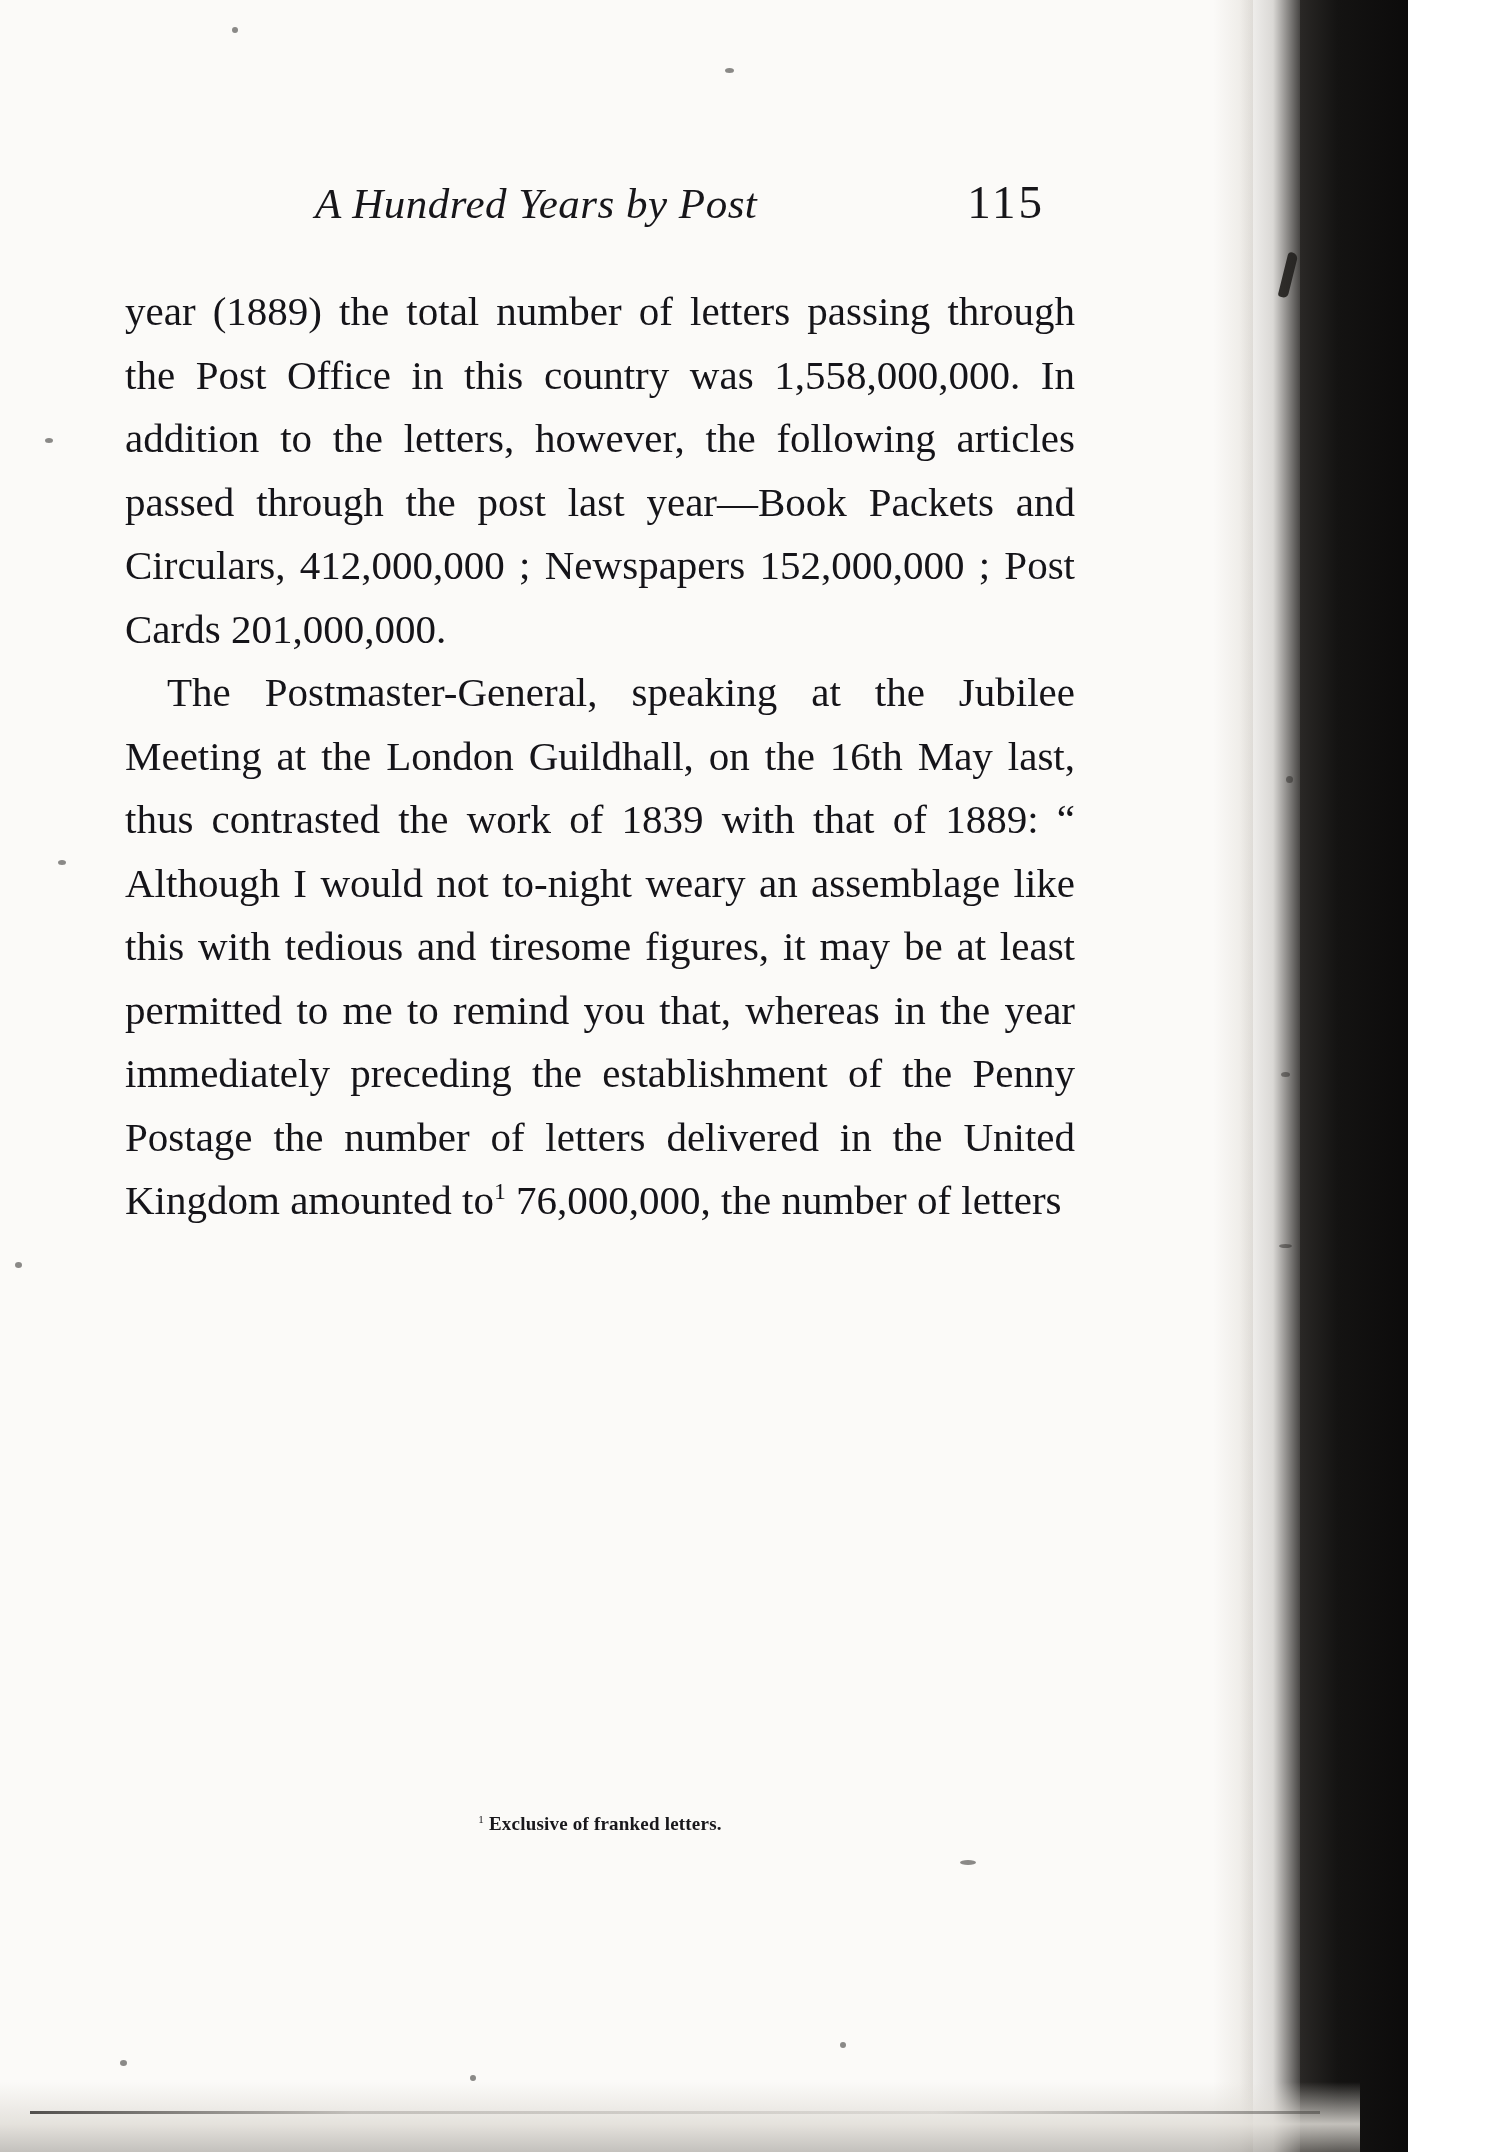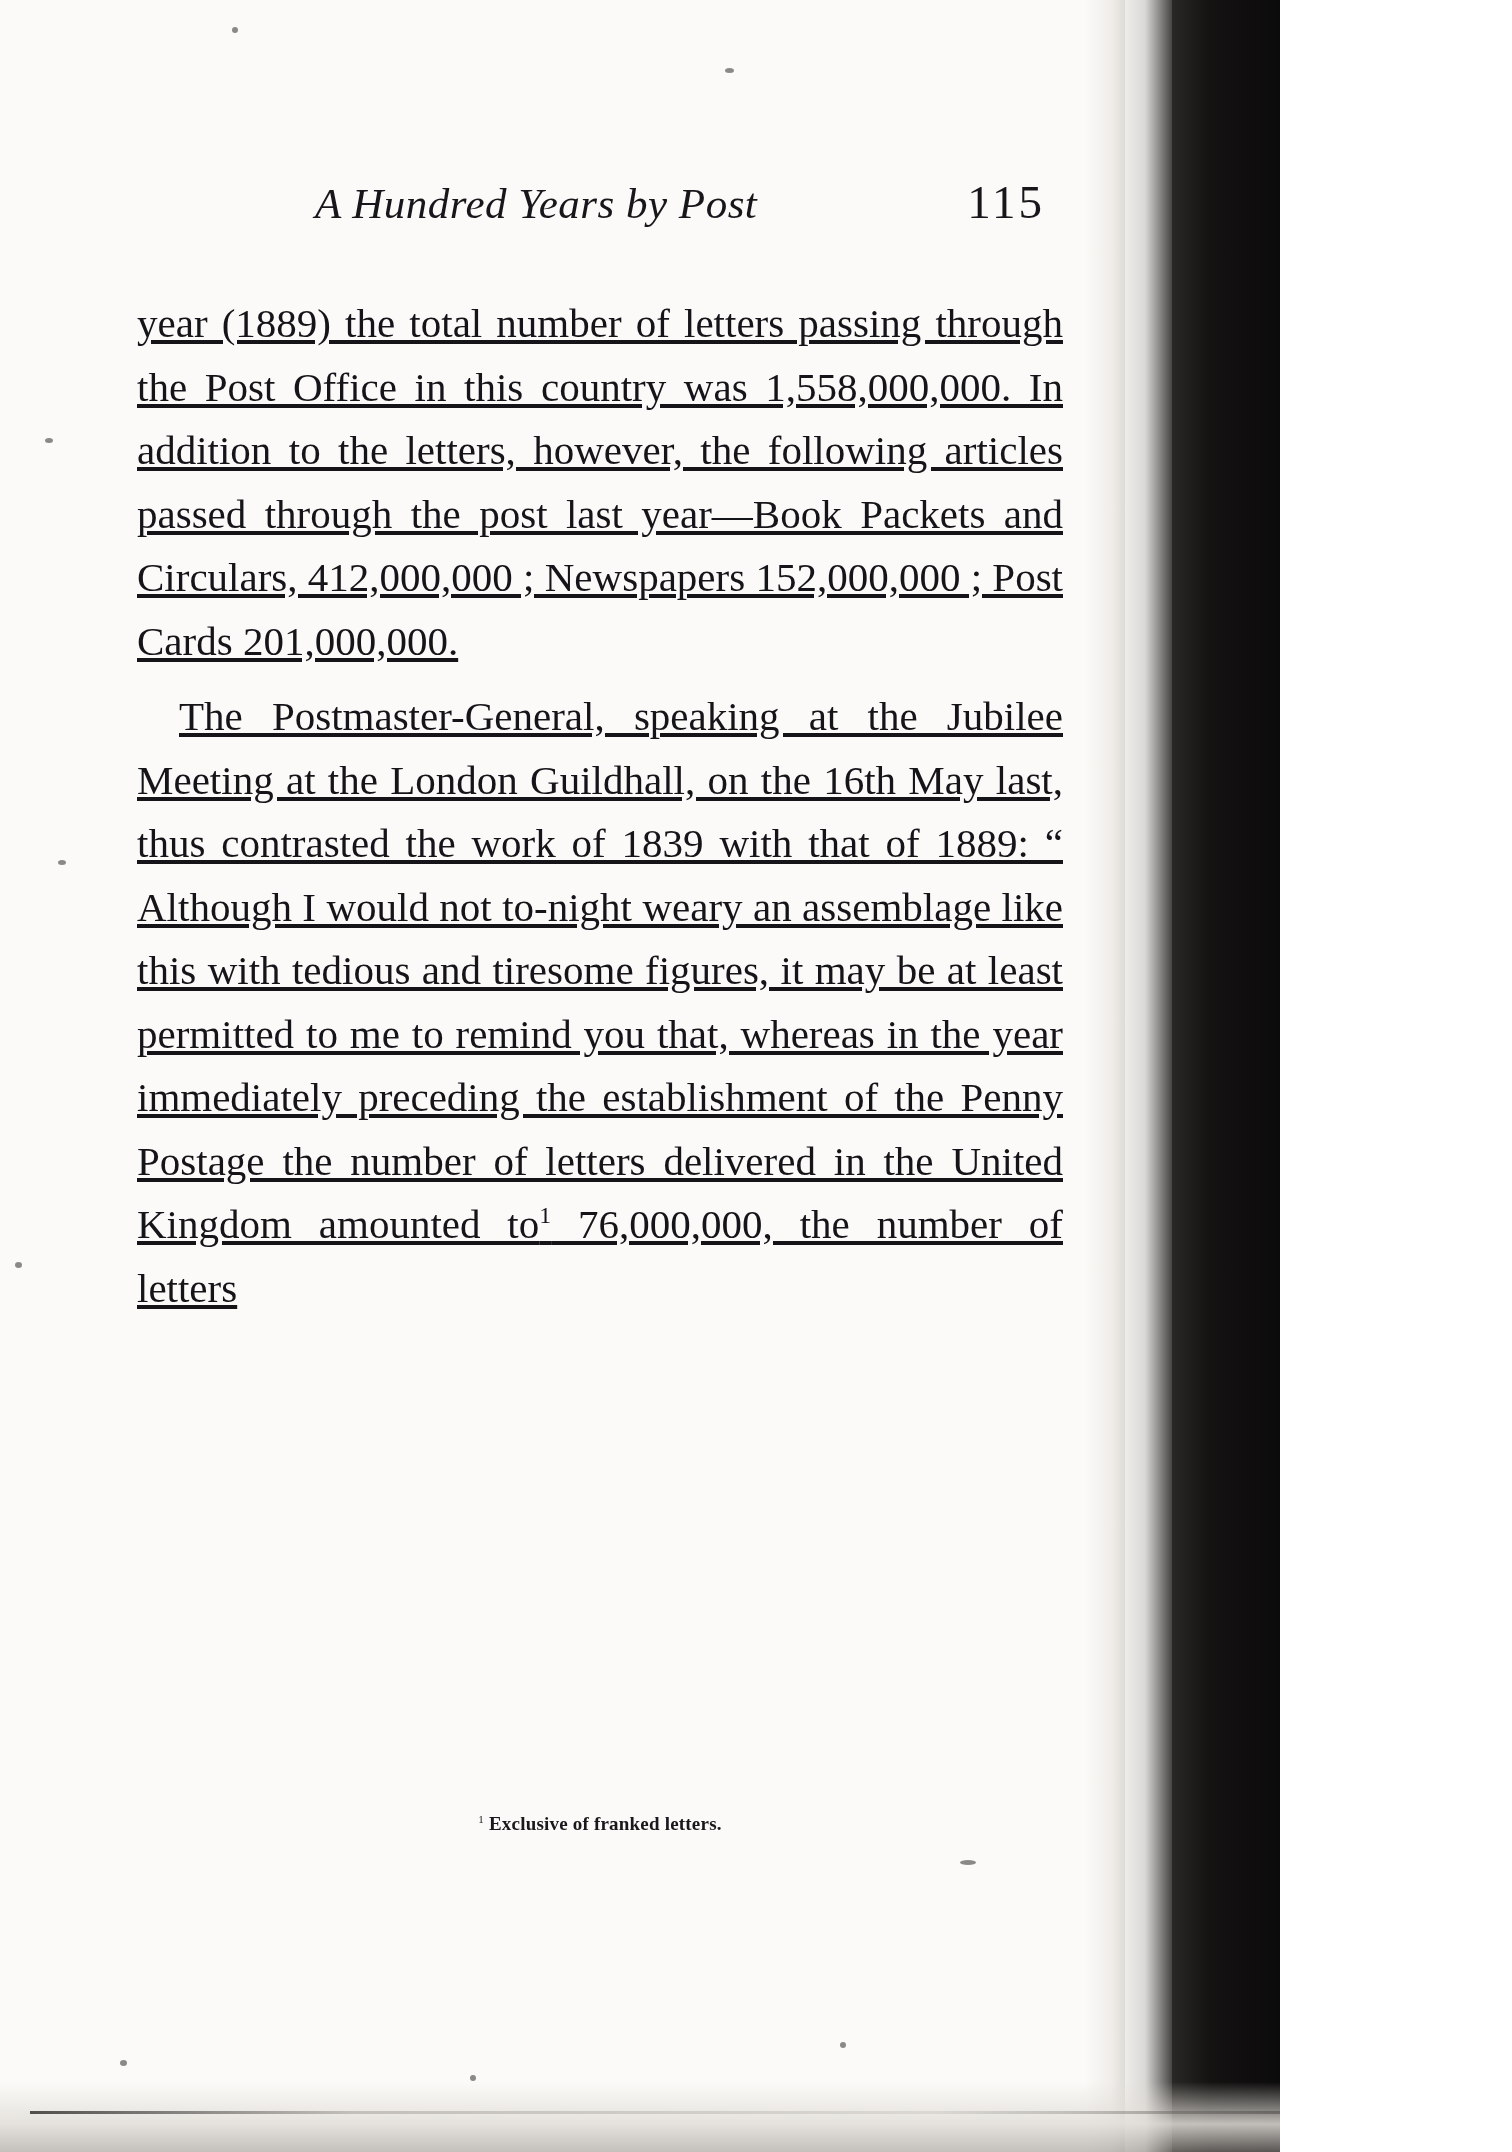--- a/index.html
+++ b/index.html
@@ -8,21 +8,21 @@
     background: #ffffff;
   }
   body {
     width: 1512px;
     height: 2152px;
     overflow: hidden;
     font-family: "Liberation Serif", serif;
   }
   .page {
     position: relative;
-    width: 1280px;
+    width: 1408px;
     height: 2152px;
     background: #fbfaf8;
     overflow: hidden;
   }
   
   .gutter-dark {
     position: absolute;
     top: 0;
     right: 0;
     width: 108px;
@@ -89,27 +89,26 @@
   }
 
   
   .body-col {
     position: absolute;
     left: 125px;
     top: 280px;
     width: 950px;
   }
   p.para {
-    margin: 12px;
+    margin: 0;
     font-size: 41px;
     line-height: 63.5px;
     color: #151419;
     text-align: justify;
     text-justify: inter-word;
-    text-decoration: underline;
   }
   p.para + p.para {
     margin-top: 0px;
   }
   .indent {
     display: inline-block;
     width: 42px;
   }
   .ital {
     font-style: italic;

